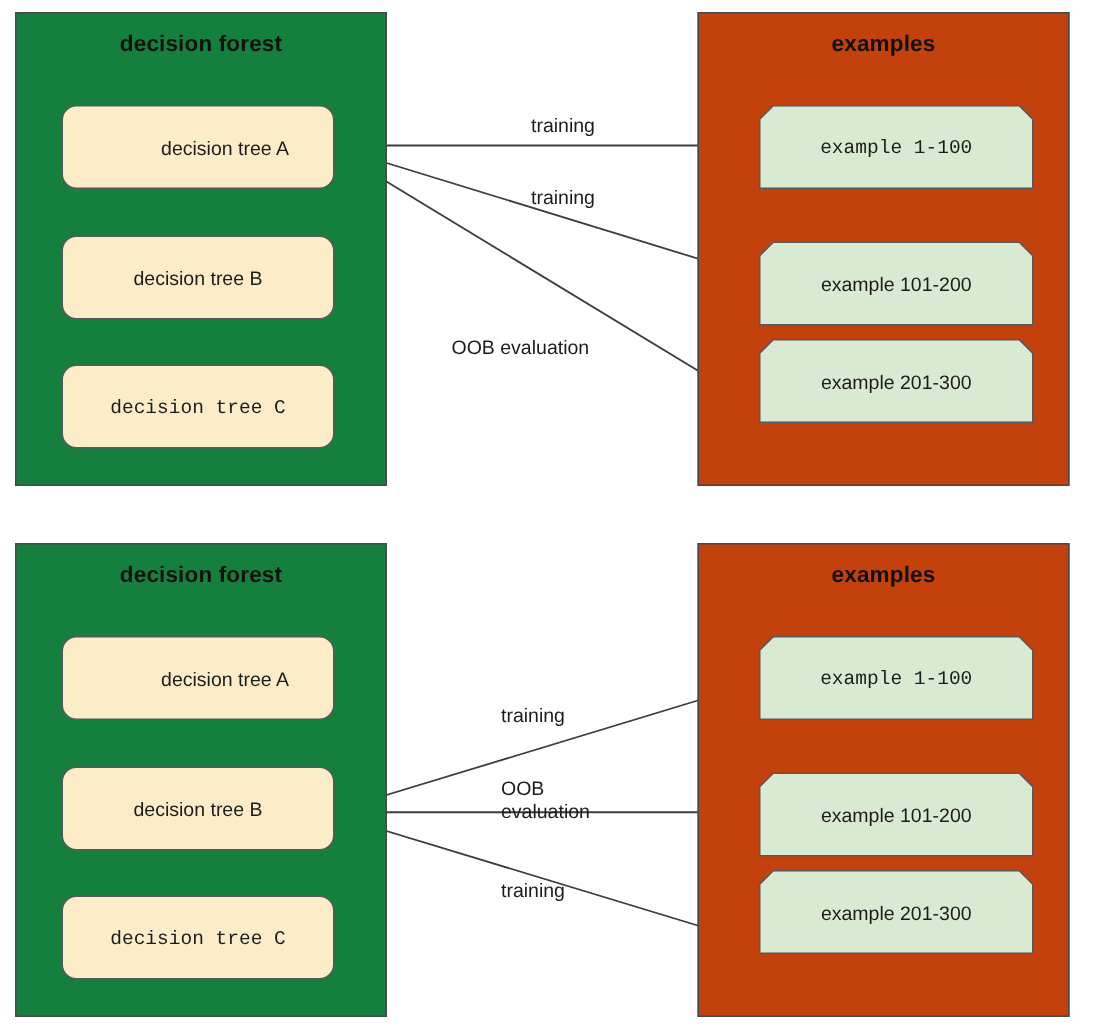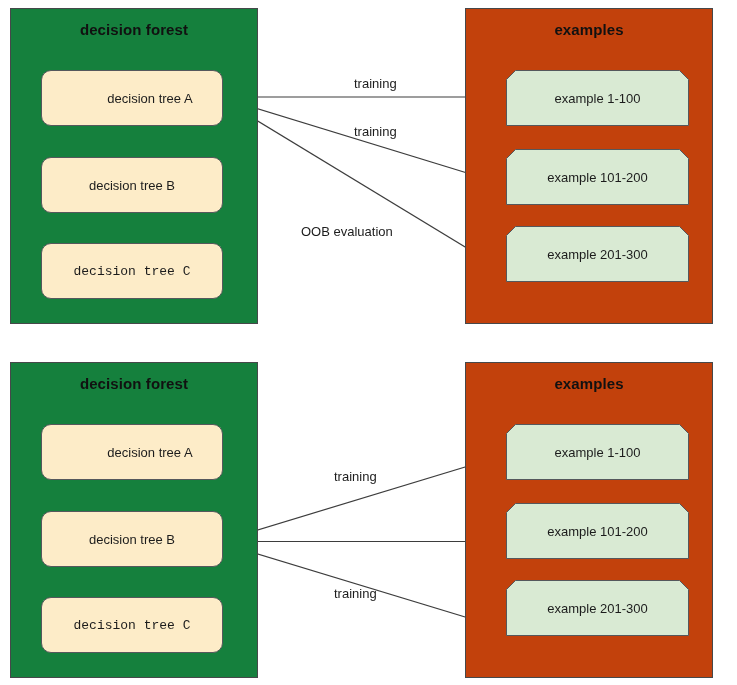--- a/index.html
+++ b/index.html
@@ -91,22 +91,22 @@
     left: 40px;
     width: 183px;
     height: 56px;
     box-sizing: border-box;
     display: flex;
     align-items: center;
     justify-content: center;
     font-size: 13px;
     color: #1c1c1c;
   }
-  .ex-node.n0 { top: 61px; }
-  .ex-node.n1 { top: 140px; border-radius: 28px; }
+  .ex-node.n0 { top: 61px; font-family: Liberation Mono, monospace; }
+  .ex-node.n1 { top: 152px; border-radius: 28px; }
   .ex-node.n2 { top: 217px; }
   .ex-node .shape {
     position: absolute;
     left: 0; top: 0;
     width: 100%; height: 100%;
   }
   .ex-node .label {
     position: relative;
     z-index: 2;
   }
@@ -255,17 +255,21 @@
       <div class="ex-node n2">
         <svg class="shape" viewBox="0 0 183 56" preserveAspectRatio="none">
           <path d="M0.5,9.5 L9.5,0.5 L173.5,0.5 L182.5,9.5 L182.5,55.5 L0.5,55.5 Z" fill="#d9ead3" stroke="#55585c" stroke-width="1"></path>
         </svg>
         <span class="label">example 201-300</span>
       </div>
     </div>
 
     <div class="edge-label" style="left:334px; top:124px;">training</div>
 
+    <div class="edge-label two-line" style="left:334px; top:173px; width:110px;">
+      <div>OOB</div>
+      <div>evaluation</div>
+    </div>
 
     <div class="edge-label" style="left:334px; top:241px;">training</div>
   </div>
 
 </div>
 
 </body></html>

